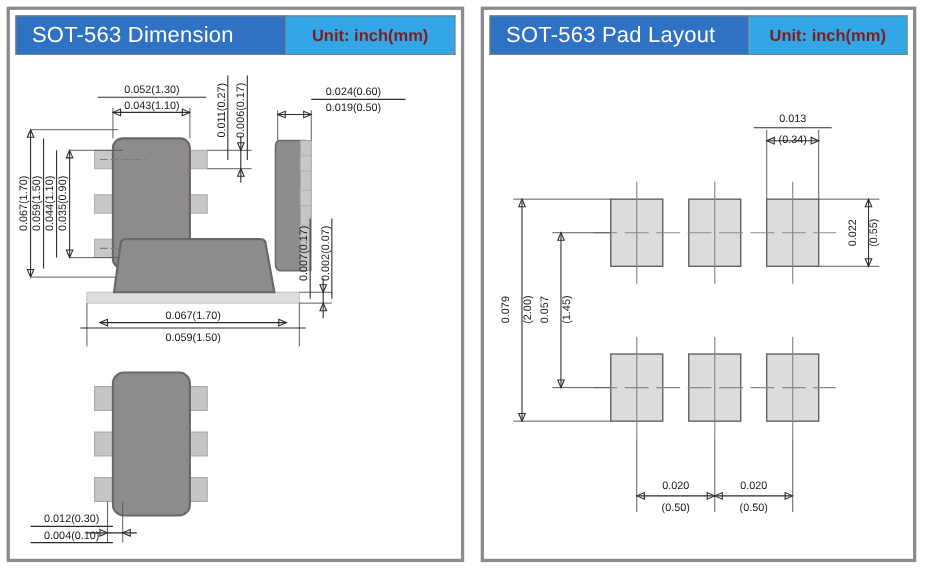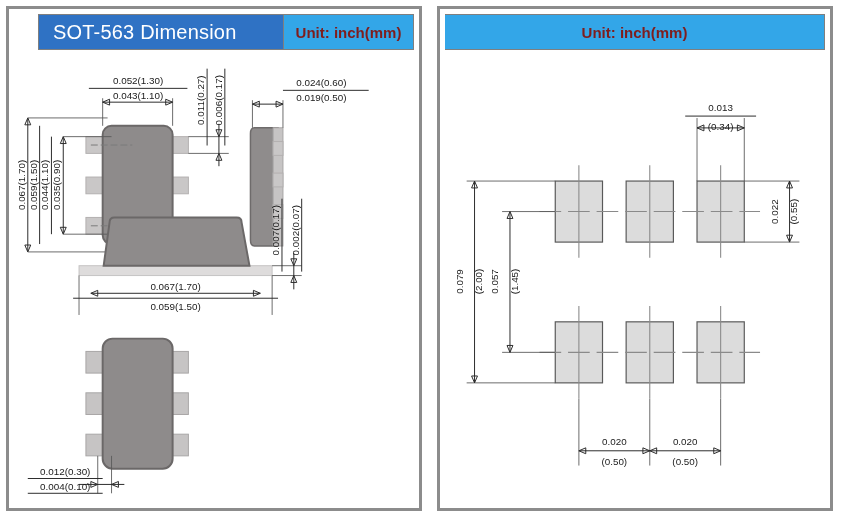--- a/index.html
+++ b/index.html
@@ -6,21 +6,21 @@
   body{width:850px;height:520px;position:relative;overflow:hidden;
        font-family:"Liberation Sans","DejaVu Sans",sans-serif;}
 
   .panel{position:absolute;top:6px;height:505px;border:3px solid #8c8c8c;
          background:#ffffff;box-sizing:border-box;}
   #panel-dimension{left:6px;width:416px;}
   #panel-pad{left:437px;width:396px;}
 
   .panel-header{position:absolute;left:5px;top:5px;right:5px;height:36px;display:flex;}
   .hdr-title{flex:0 0 auto;background:#2f72c4;display:flex;align-items:center;
-             border:1px solid #7f7f7f;box-sizing:border-box;margin-left:24px;}
+             border:1px solid #7f7f7f;box-sizing:border-box;}
   .hdr-title span{color:#ffffff;font-size:20px;padding-left:14px;letter-spacing:.2px;
                   white-space:nowrap;}
   .hdr-unit{flex:1 1 auto;background:#33a6e8;display:flex;align-items:center;
             justify-content:center;border:1px solid #7f7f7f;border-left:none;
             box-sizing:border-box;}
   .hdr-unit span{color:#7f1d1d;font-size:15px;font-weight:bold;white-space:nowrap;}
 
   .canvas{position:absolute;left:5px;top:47px;right:5px;bottom:5px;}
   svg{display:block;width:100%;height:100%;overflow:visible;}
 
@@ -164,20 +164,23 @@
       <line class="lnk" x1="14" y1="443" x2="90" y2="443"></line>
       <text class="dim" x="52" y="440" text-anchor="middle">0.004(0.10)</text>
     </g>
 
   </svg>
   </div>
 </div>
 
 <div class="panel" id="panel-pad">
   <div class="panel-header">
+    <div class="hdr-title" style="width:236px">
+      <span>SOT-563 Pad Layout</span>
+    </div>
     <div class="hdr-unit">
       <span>Unit: inch(mm)</span>
     </div>
   </div>
 
   <div class="canvas">
   <svg viewBox="0 0 386 452" preserveAspectRatio="xMidYMid meet">
 
     <g>
       <rect class="pad" x="112" y="126" width="48" height="62"></rect>

